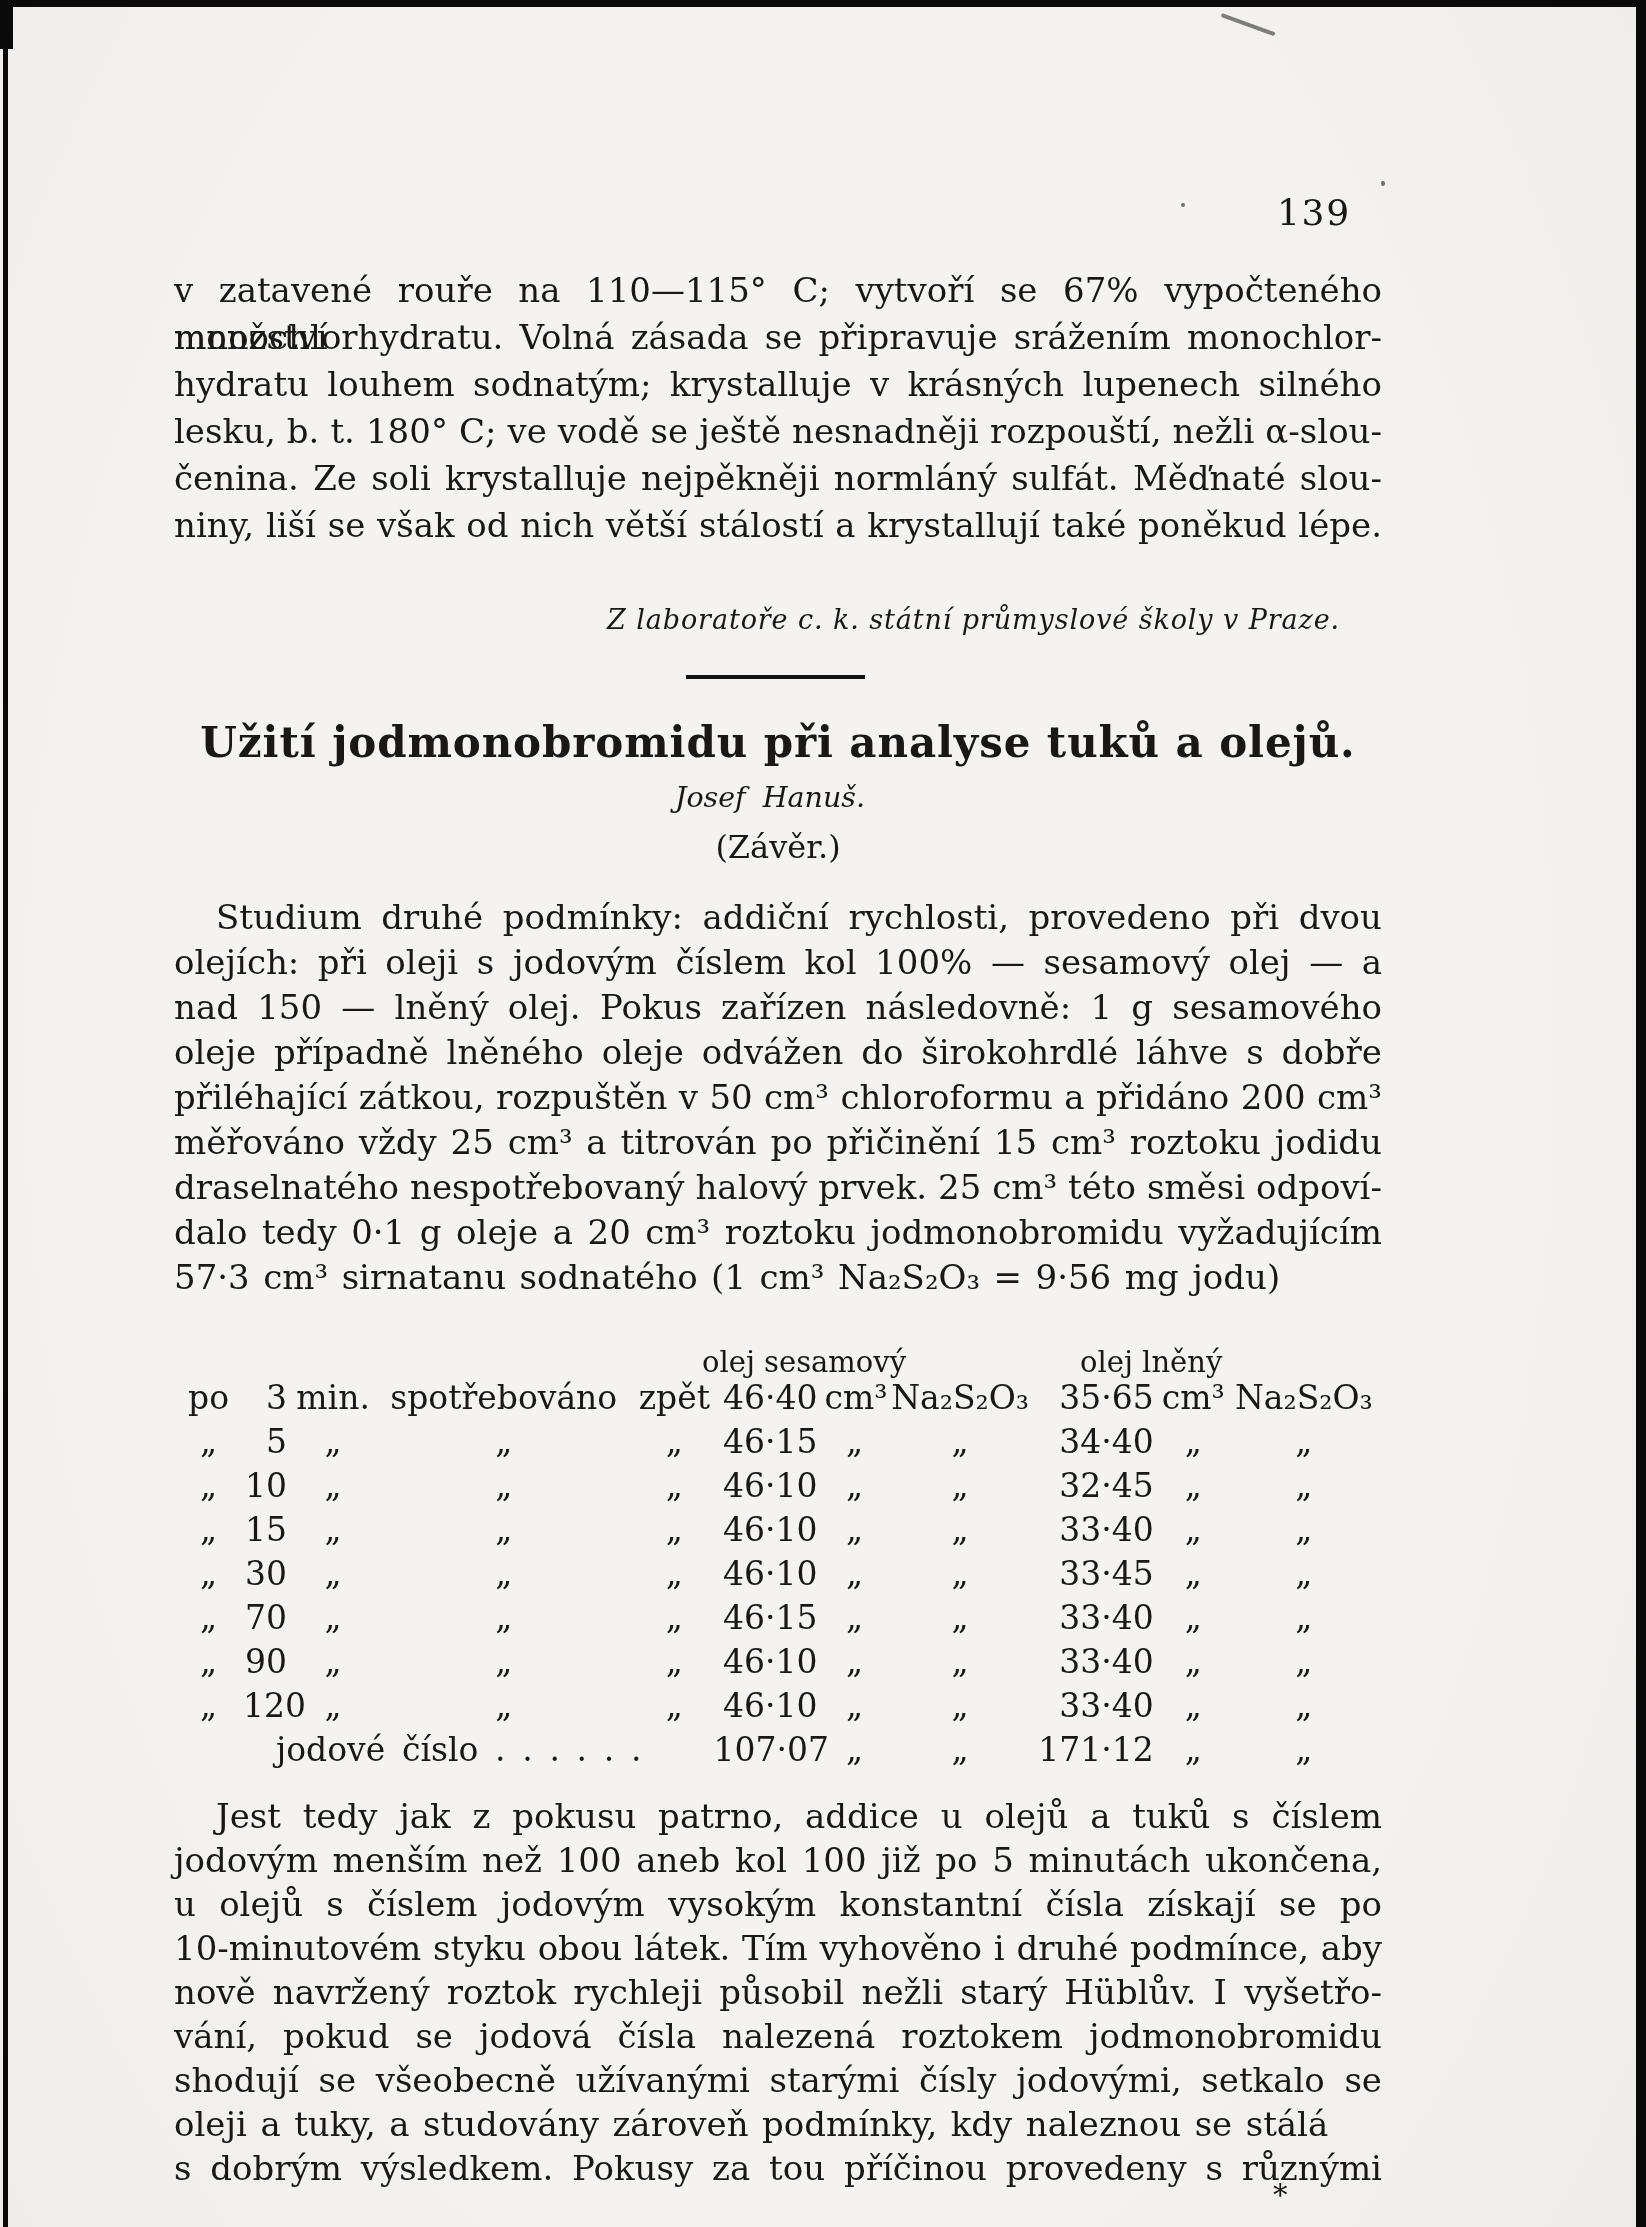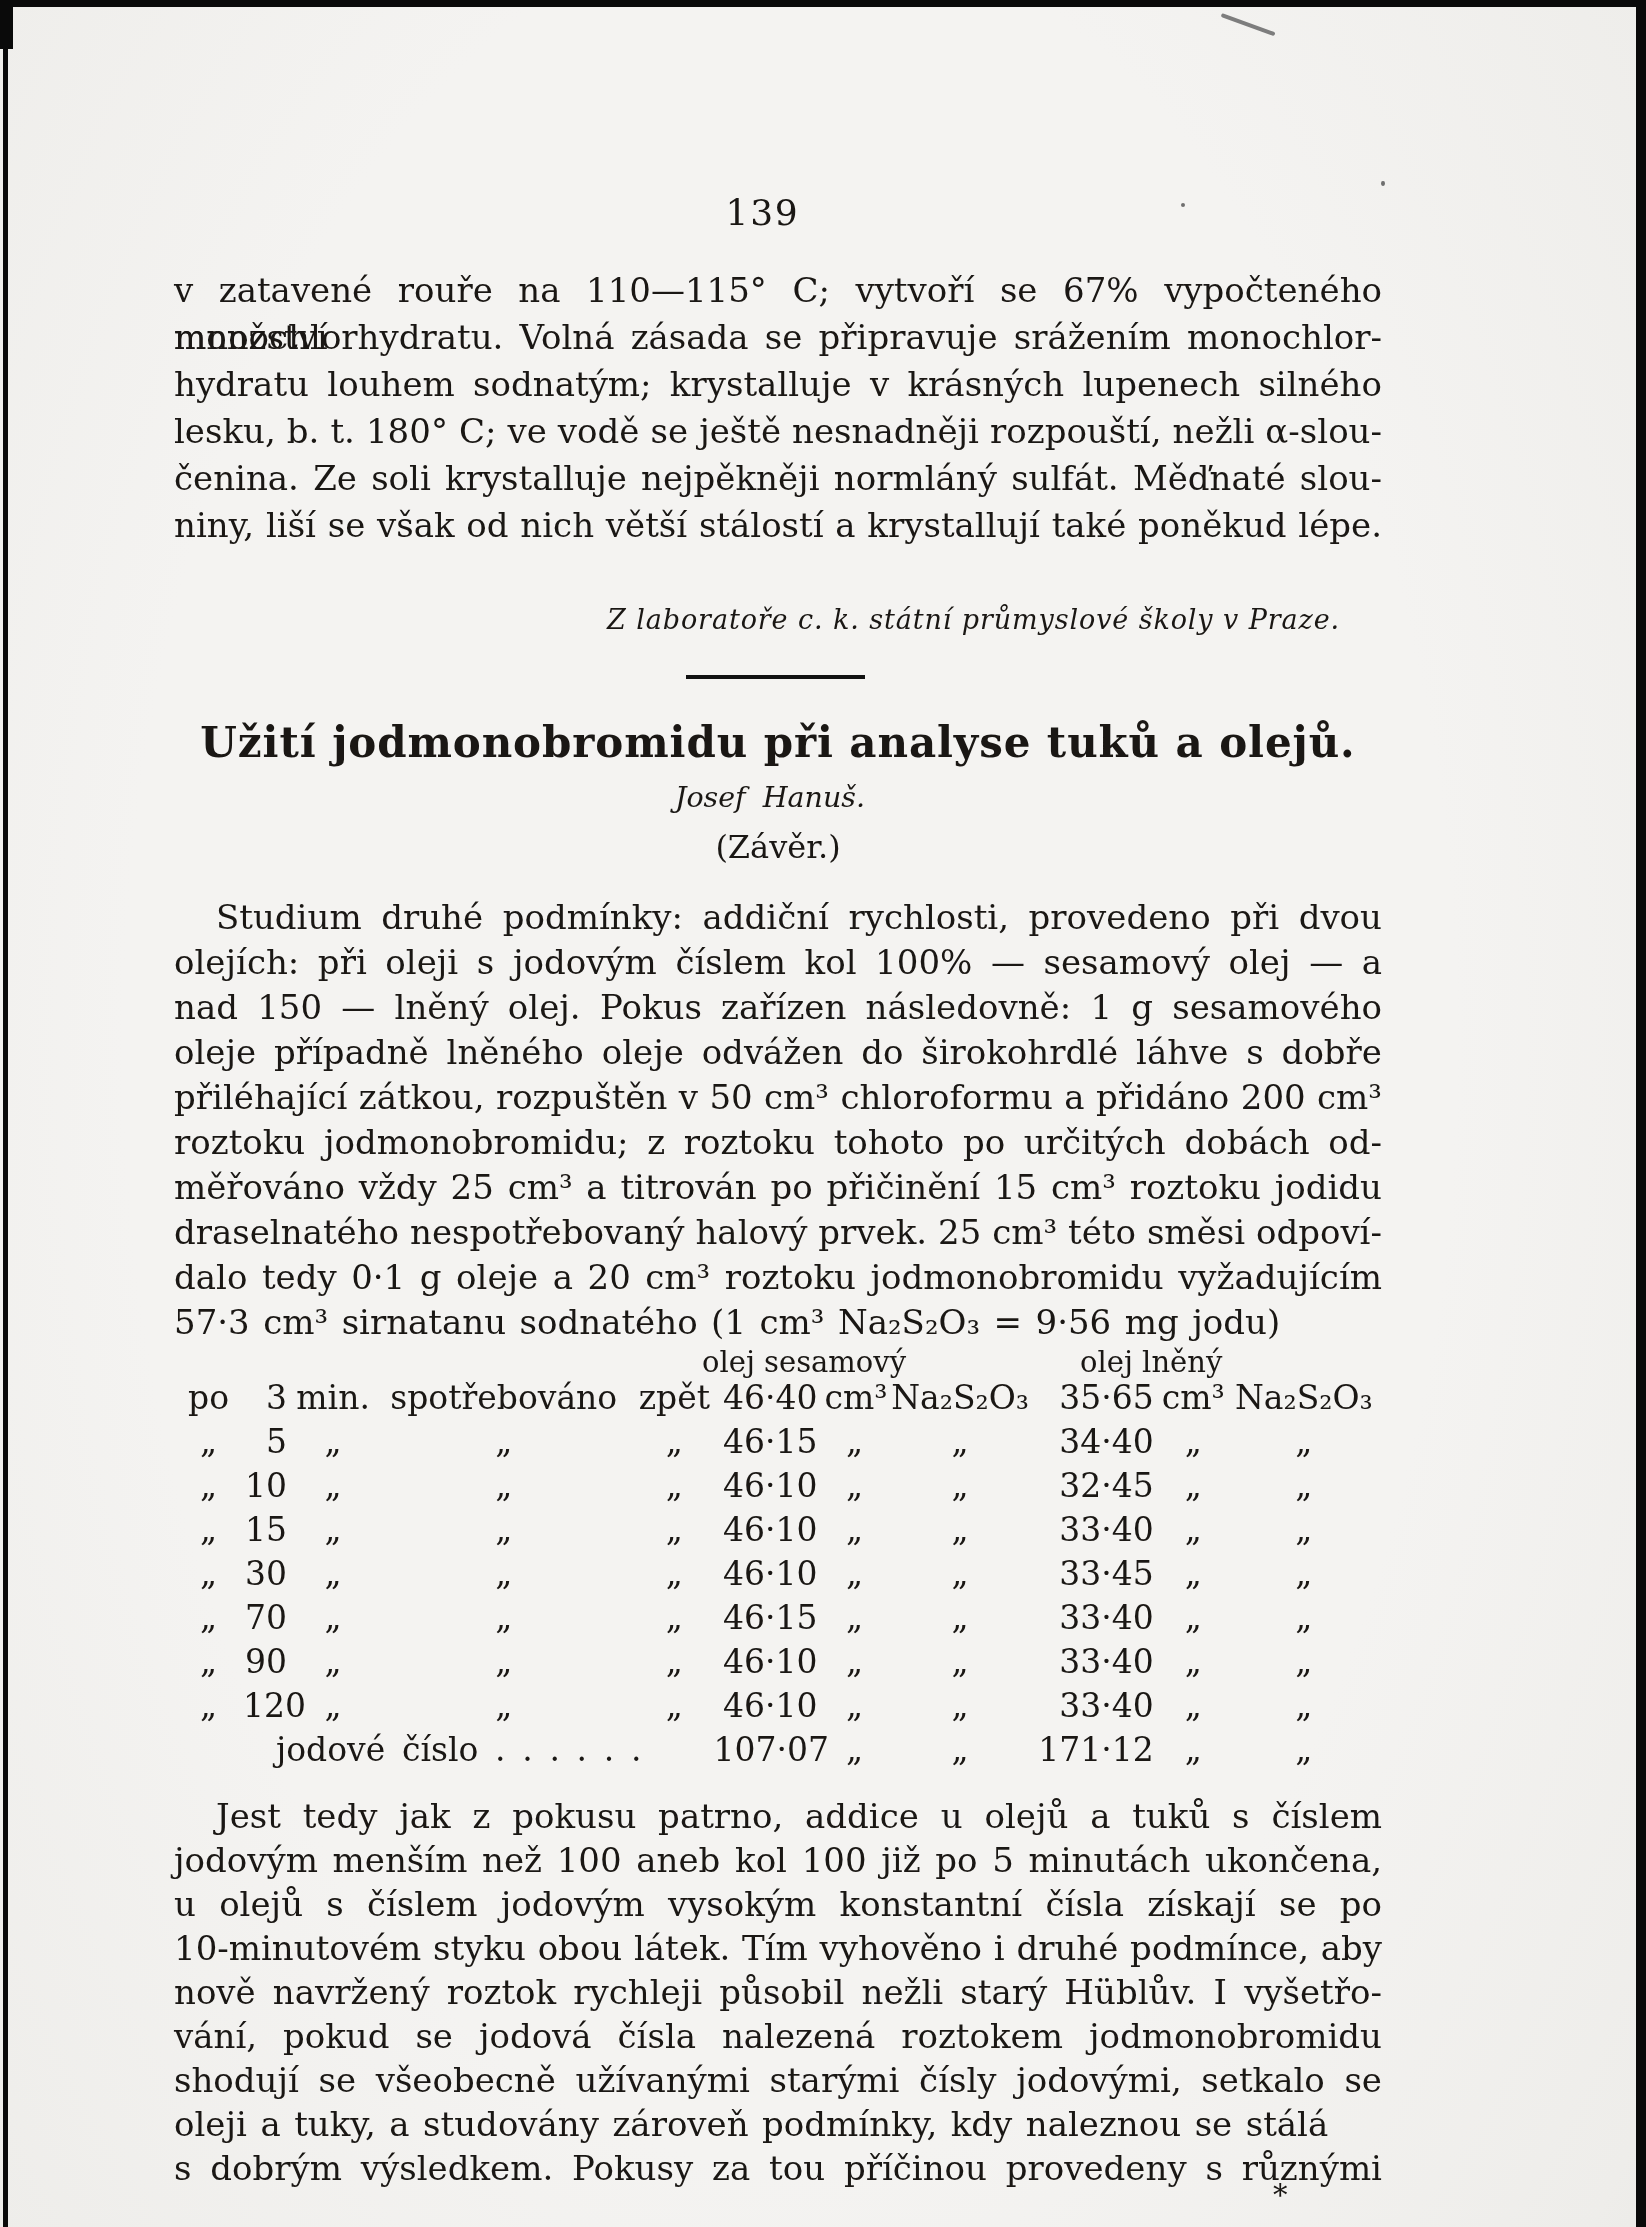--- a/index.html
+++ b/index.html
@@ -26,21 +26,21 @@
     background: #7d7d7d; border-radius: 2.2px;
     transform: rotate(20deg); transform-origin: left top;
   }
   .speck { position: absolute; background: #6f6f6f; border-radius: 50%; }
   .speck-a { left: 1181px; top: 203px; width: 4px; height: 4px; }
   .speck-b { left: 1381px; top: 181px; width: 3.6px; height: 4.9px; }
 
   
   .pagenum {
     position: absolute; left: 174px; top: 192px; width: 1208px;
-    font-size: 36px; text-align: center; padding-right: 31px; box-sizing: border-box;
+    font-size: 36px; text-align: right; padding-right: 31px; box-sizing: border-box;
     letter-spacing: 1.8px;
   }
   .para { position: absolute; left: 174px; width: 1208px; }
   .p1 { top: 267px; }
   .p2 { top: 895px; }
   .p3 { top: 1794px; }
   .bline {
     font-size: 34px;
     text-align: justify; text-align-last: justify;
     white-space: normal;
@@ -125,21 +125,20 @@
   <div class="title">Užití jodmonobromidu při analyse tuků a olejů.</div>
   <div class="author">Josef Hanuš.</div>
   <div class="section-note">(Závěr.)</div>
 
   <div class="para p2">
     <div class="bline indent">Studium druhé podmínky: addiční rychlosti, provedeno při dvou</div>
     <div class="bline">olejích: při oleji s jodovým číslem kol 100% — sesamový olej — a</div>
     <div class="bline">nad 150 — lněný olej. Pokus zařízen následovně: 1 g sesamového</div>
     <div class="bline">oleje případně lněného oleje odvážen do širokohrdlé láhve s dobře</div>
     <div class="bline">přiléhající zátkou, rozpuštěn v 50 cm³ chloroformu a přidáno 200 cm³</div>
-    <div class="bline">roztoku jodmonobromidu; z roztoku tohoto po určitých dobách od-</div>
     <div class="bline">měřováno vždy 25 cm³ a titrován po přičinění 15 cm³ roztoku jodidu</div>
     <div class="bline">draselnatého nespotřebovaný halový prvek. 25 cm³ této směsi odpoví-</div>
     <div class="bline">dalo tedy 0·1 g oleje a 20 cm³ roztoku jodmonobromidu vyžadujícím</div>
     <div class="bline natural">57·3 cm³ sirnatanu sodnatého (1 cm³ Na₂S₂O₃ = 9·56 mg jodu)</div>
   </div>
 
   <div class="thead-label thead-sesame">olej sesamový</div>
   <div class="thead-label thead-linseed">olej lněný</div>
 
   <table class="dtable">

